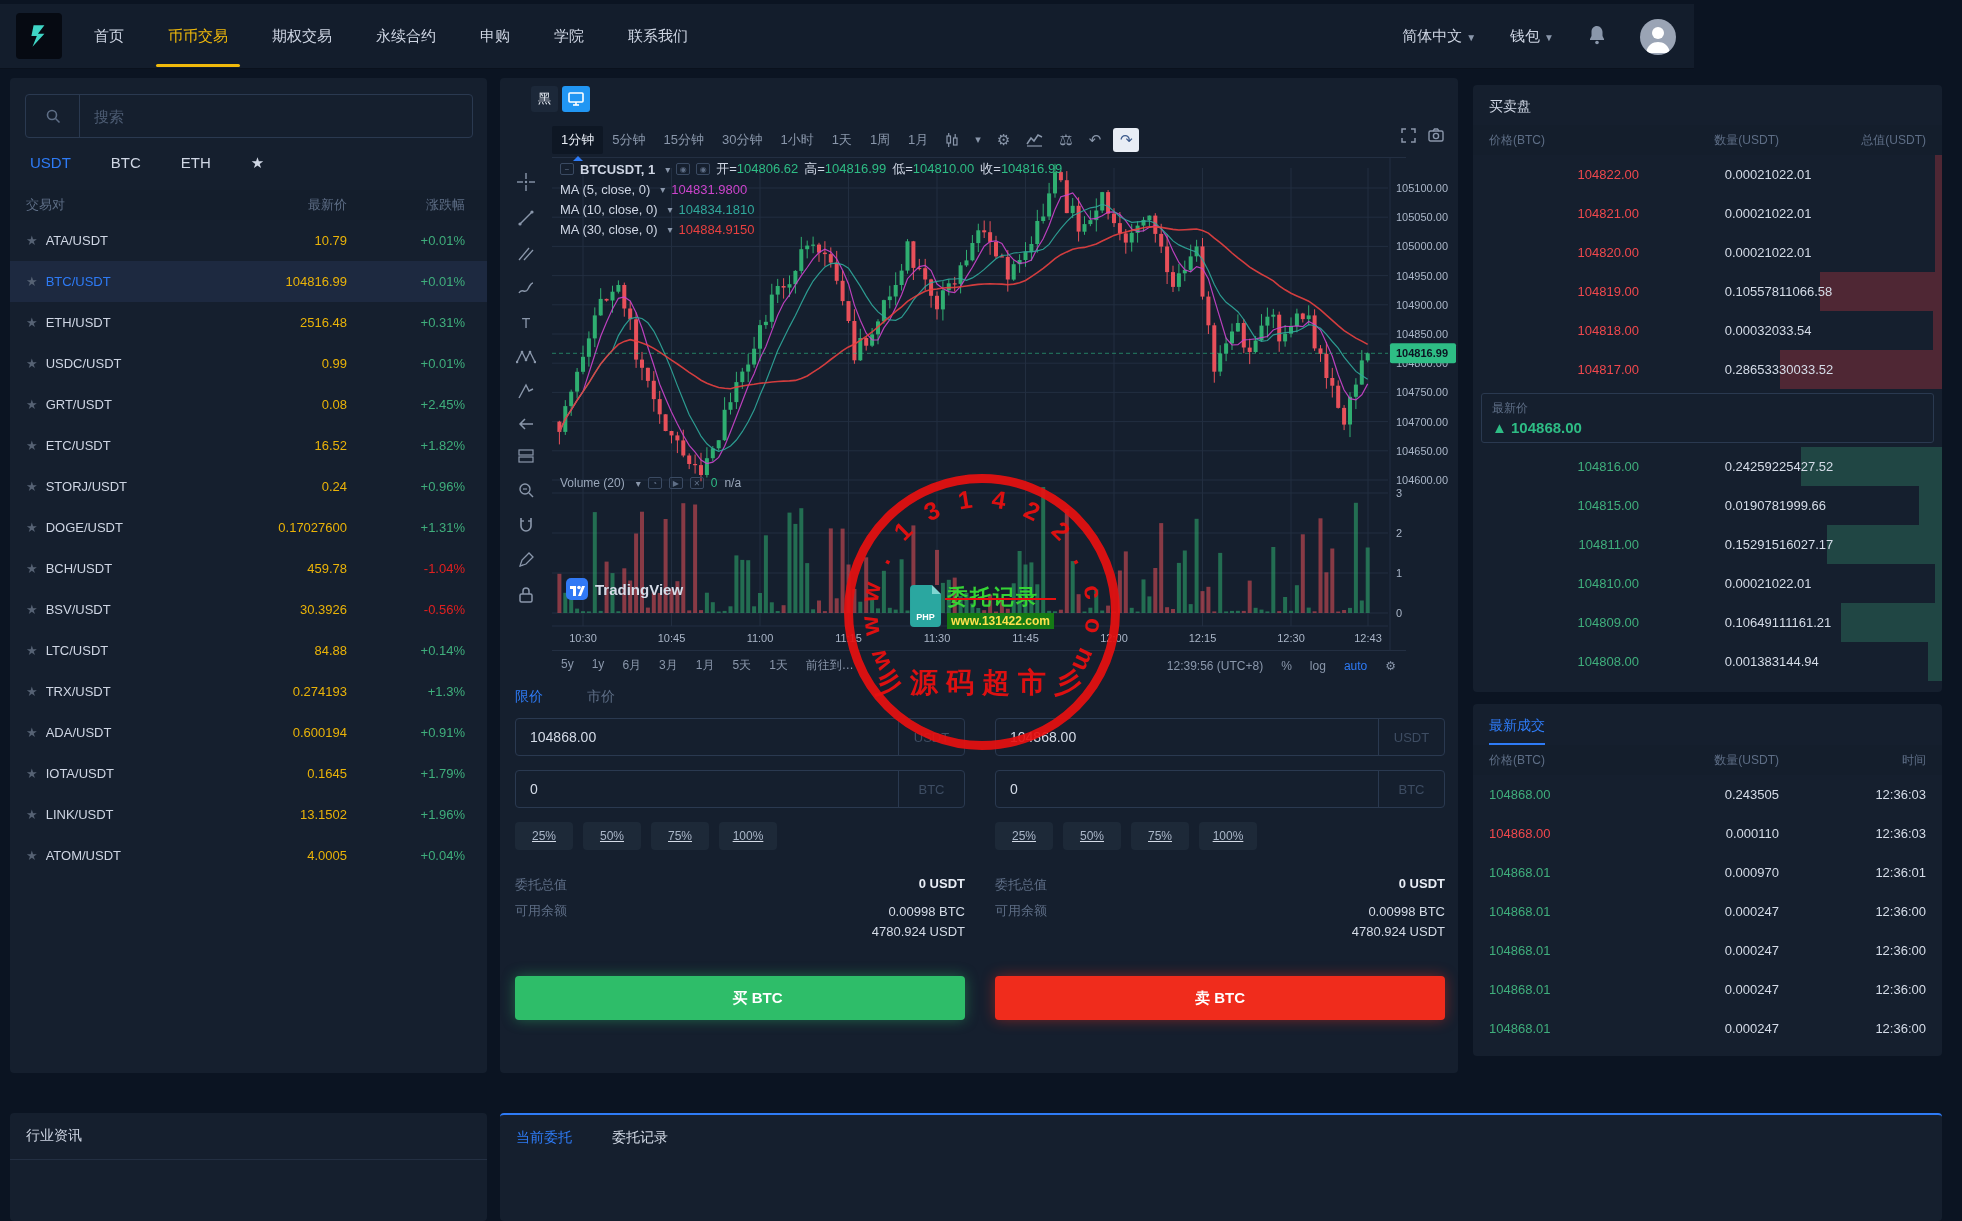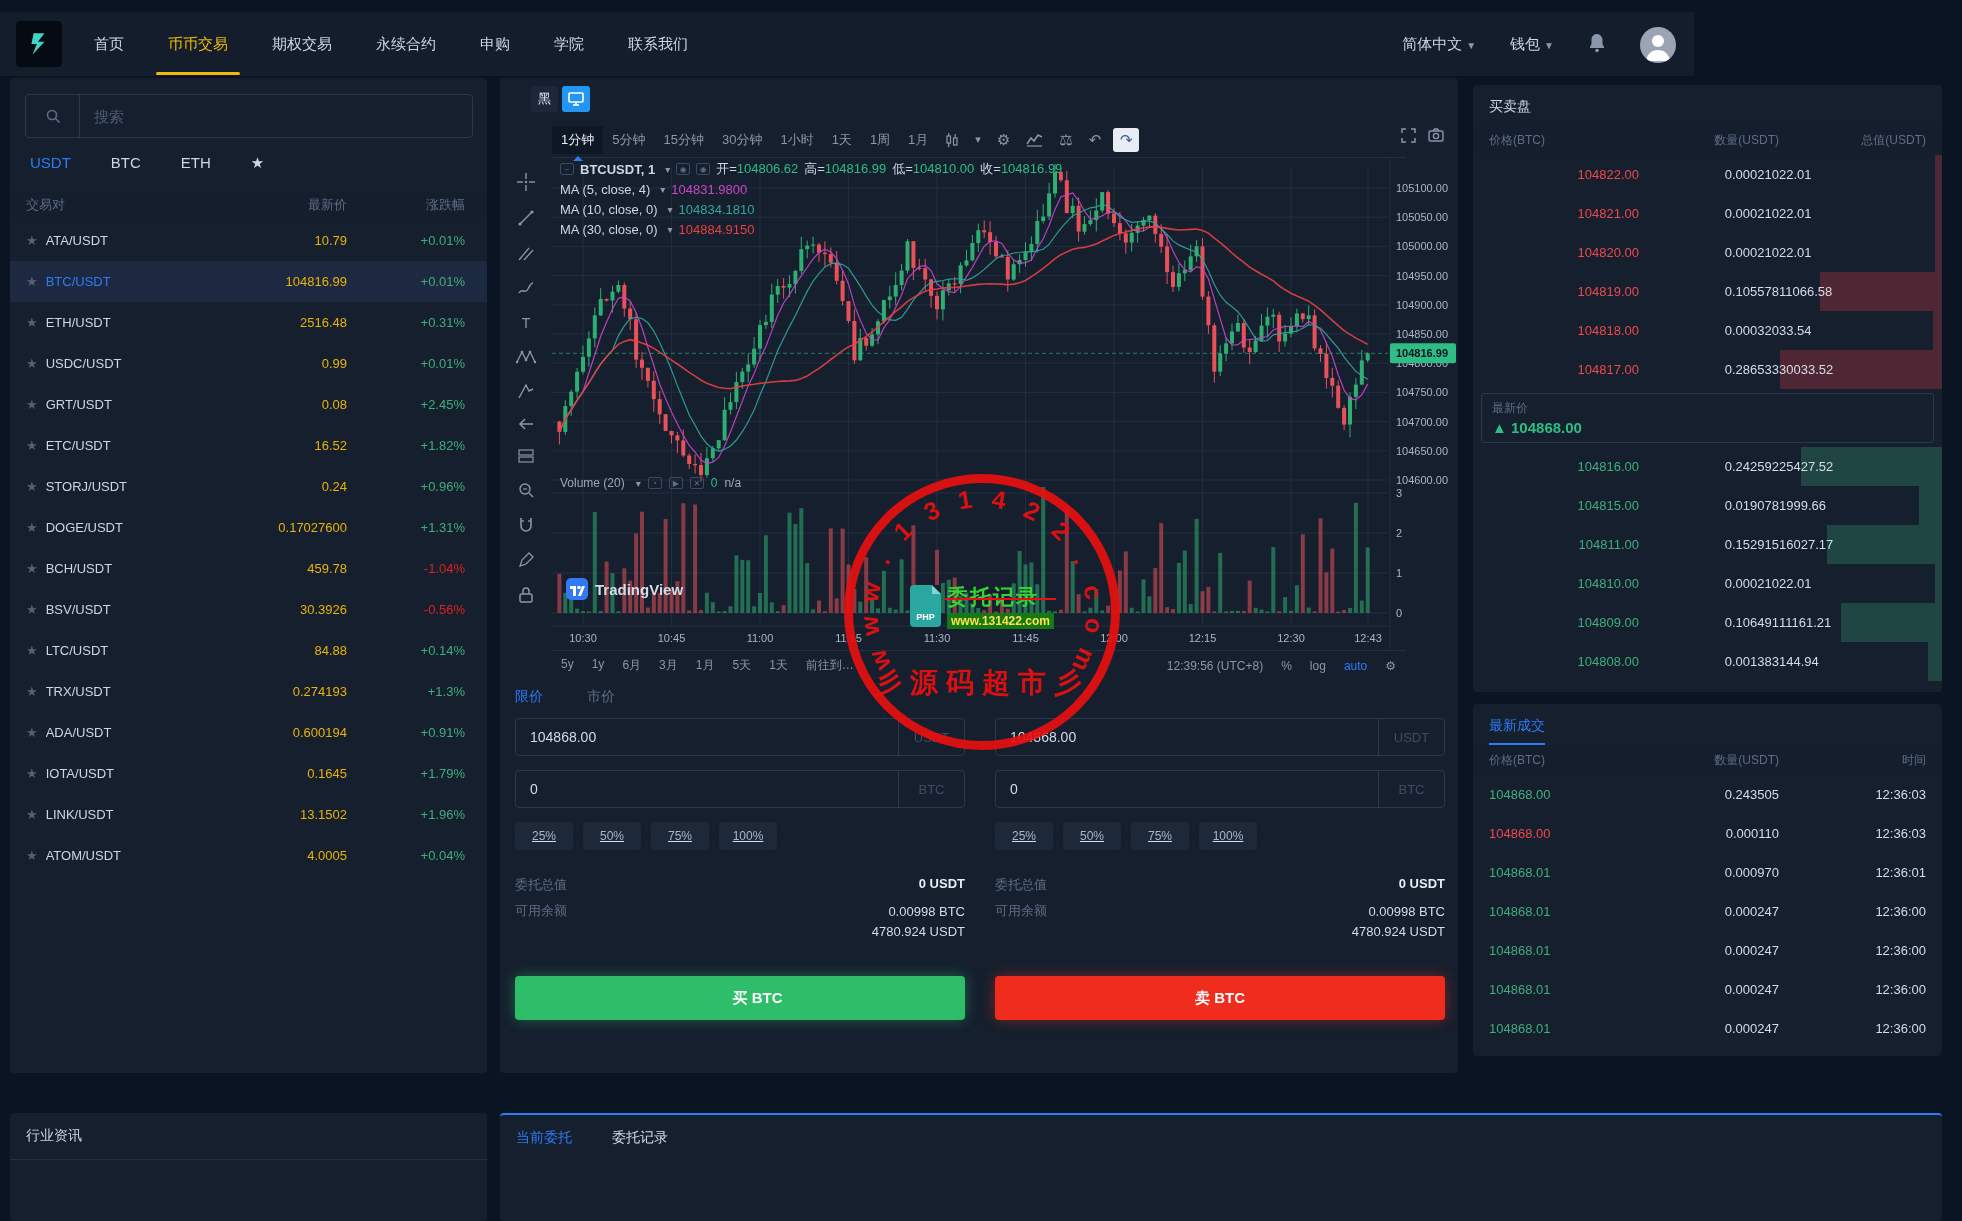--- a/index.html
+++ b/index.html
@@ -5,21 +5,21 @@
   * { margin:0; padding:0; box-sizing:border-box; }
   html,body { width:1962px; height:1221px; overflow:hidden; }
   body { background:#0b1422; font-family:"Liberation Sans","DejaVu Sans",sans-serif; color:#d5dce8; font-size:13px; }
   .panel { position:absolute; background:#151f2e; border-radius:4px; }
   .dim { color:#5e6e86; }
   .grn { color:#3fae7c; }
   .red { color:#e02020; }
   .blue { color:#2e7bf6; }
 
   
-  #nav { position:absolute; left:0; top:12px; width:1694px; height:65px; background:#131d2c; border-bottom:1px solid #0a111d; }
+  #nav { position:absolute; left:0; top:4px; width:1694px; height:65px; background:#131d2c; border-bottom:1px solid #0a111d; }
   #logo { position:absolute; left:16px; top:9px; width:46px; height:46px; background:#060a12; border-radius:4px; display:flex; align-items:center; justify-content:center; }
   #navItems { position:absolute; left:94px; top:0; height:65px; display:flex; align-items:center; gap:44px; }
   .nav-item { color:#cfd6e4; font-size:15px; cursor:pointer; position:relative; height:65px; display:flex; align-items:center; }
   .nav-item.active { color:#f0b90b; }
   .nav-item.active::after { content:""; position:absolute; left:-12px; right:-12px; bottom:2px; height:3px; background:#f0b90b; border-radius:2px; }
   #navRight { position:absolute; right:18px; top:0; height:65px; display:flex; align-items:center; gap:34px; }
   .nav-drop { color:#cfd6e4; font-size:15px; cursor:pointer; }
   .caret { font-size:10px; color:#8a97ab; margin-left:4px; }
   #avatar { width:36px; height:36px; border-radius:50%; background:#9aa4b5; display:flex; align-items:center; justify-content:center; overflow:hidden; }
 
@@ -460,21 +460,21 @@
       <span class="caret">▾</span>
       <span class="mini-box">◉</span>
       <span class="mini-box">◉</span>
       <span class="ohlc-lab"><span>开</span>=<span class="ohlc-val">104806.62</span></span>
       <span class="ohlc-lab"><span>高</span>=<span class="ohlc-val">104816.99</span></span>
       <span class="ohlc-lab"><span>低</span>=<span class="ohlc-val">104810.00</span></span>
       <span class="ohlc-lab"><span>收</span>=<span class="ohlc-val">104816.99</span></span>
     </div>
     <div id="maRows">
         <div class="legend-row" style="top: 24px;">
-          <span>MA (5, close, 4)</span>
+          <span>MA (5, close, 0)</span>
           <span class="caret">▾</span>
           <span style="color: rgb(204, 68, 204);">104831.9800</span>
         </div>
         <div class="legend-row" style="top: 44px;">
           <span>MA (10, close, 0)</span>
           <span class="caret">▾</span>
           <span style="color: rgb(47, 168, 155);">104834.1810</span>
         </div>
         <div class="legend-row" style="top: 64px;">
           <span>MA (30, close, 0)</span>

